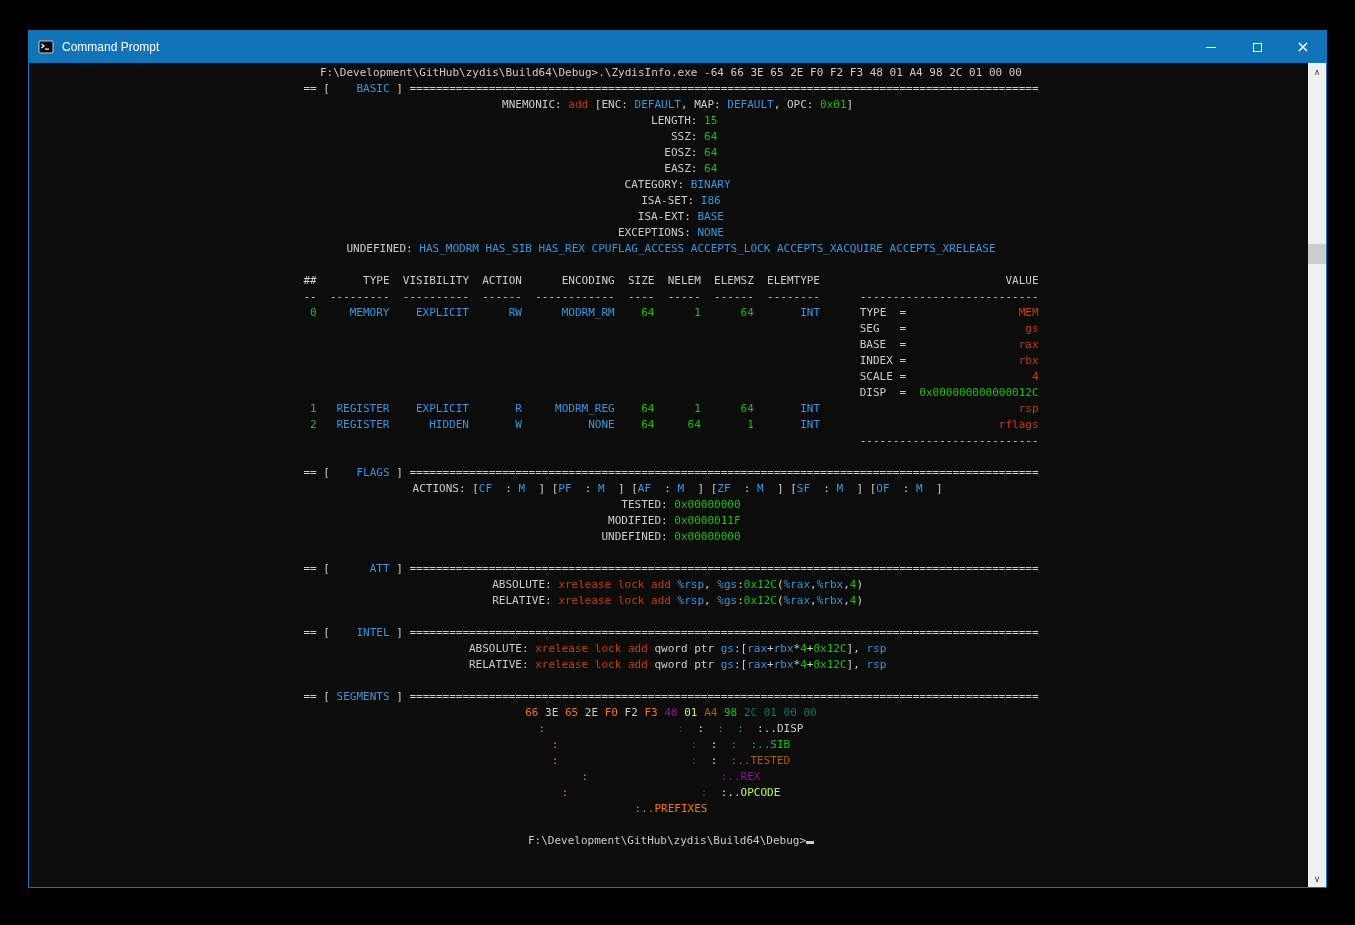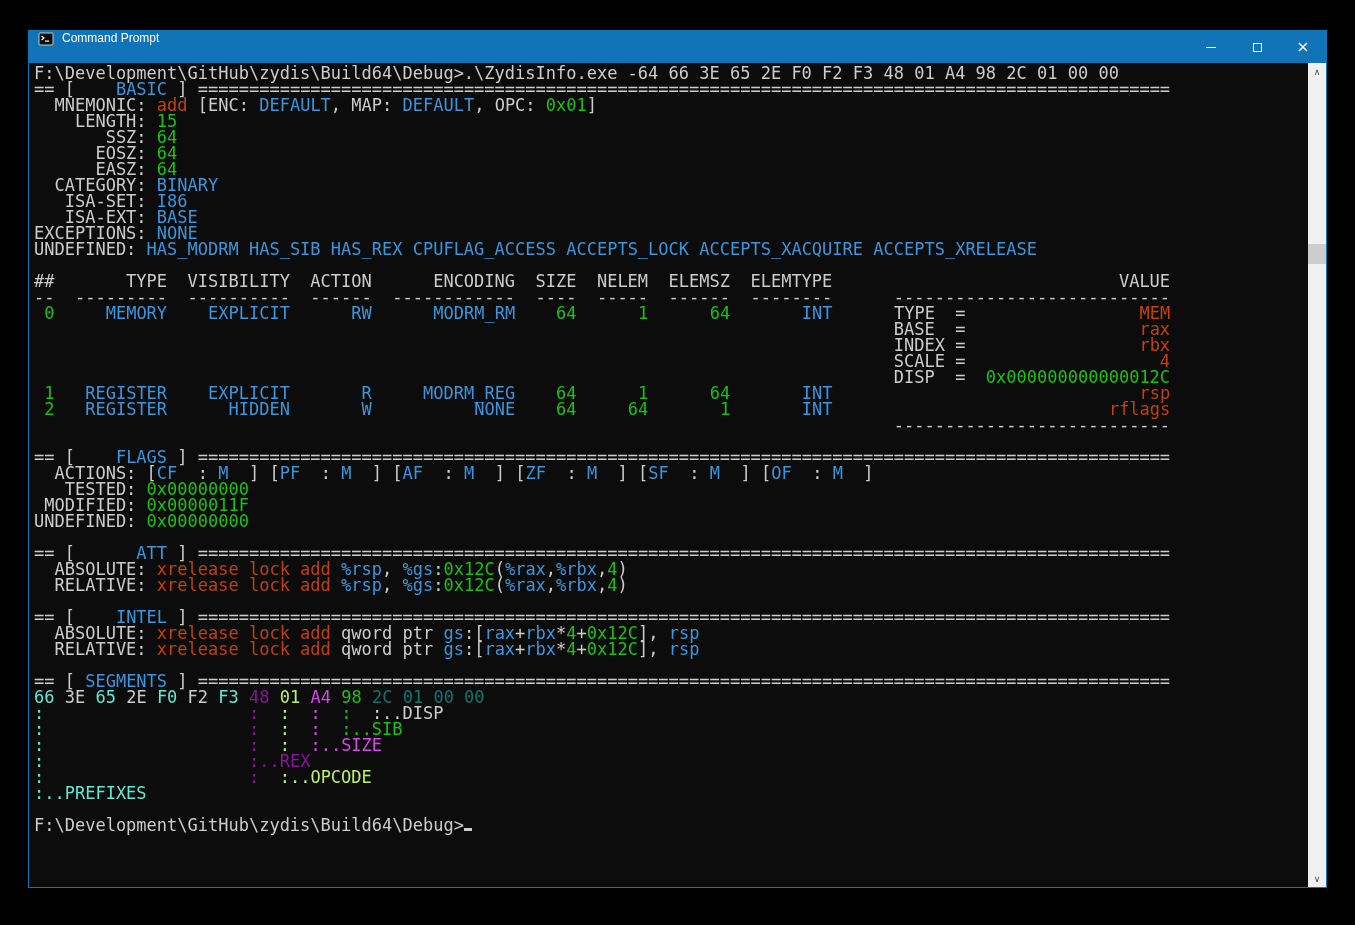--- a/index.html
+++ b/index.html
@@ -6,41 +6,41 @@
   body{
     width:1355px;height:925px;background:#000;position:relative;overflow:hidden;
     font-family:"Liberation Sans",sans-serif;
   }
   .window{
     position:absolute;left:28px;top:30px;width:1299px;height:858px;
     background:#0C0C0C;border:1px solid #1173B8;box-sizing:border-box;
   }
   .titlebar{
     position:absolute;top:0;left:0;right:0;height:32px;background:#1173B8;
-    display:flex;align-items:flex-start;color:#F2F2F2;
+    display:flex;align-items:center;color:#F2F2F2;
   }
   .titlebar .app-icon{margin:0 8px 0 9px;width:16px;height:16px;flex:0 0 auto;}
   .titlebar .title{font-size:12px;color:#FFFFFF;}
   .caption-buttons{position:absolute;right:0;top:0;height:32px;display:flex;}
   .cap-btn{width:46px;height:32px;display:flex;align-items:center;justify-content:center;}
   .min-glyph{width:10px;height:1px;background:#FFFFFF;}
   .max-glyph{width:9px;height:9px;border:1px solid #FFFFFF;box-sizing:border-box;background:transparent;}
   .close-glyph{color:#FFFFFF;font-size:16px;line-height:16px;font-family:"DejaVu Sans",sans-serif;}
   .console{
     position:absolute;top:32px;left:0;right:18px;bottom:0;
     background:#0C0C0C;padding:2px 0 0 5px;overflow:hidden;
-    font-family:"DejaVu Sans Mono",monospace;font-size:17px;line-height:16px;
+    font-family:"DejaVu Sans Mono",monospace;font-size:11px;line-height:16px;text-align:center;
   }
   .line{white-space:pre;height:16px;}
   .w{color:#CCCCCC}
   .c{color:#3A96DD}
   .r{color:#c2410c}
   .g{color:#16C60C}
-  .dg{color:#d946ef}
-  .m{color:#5eead4}
+  .dg{color:#a16207}
+  .m{color:#f97316}
   .p{color:#881798}
   .b{color:#bef264}
   .y{color:#0f766e}
   .cursor{display:inline-block;width:8px;height:3px;background:#CCCCCC;}
   .scrollbar{
     position:absolute;top:32px;right:0;bottom:0;width:18px;background:#F0F0F0;
   }
   .sb-btn{
     position:absolute;left:0;width:18px;height:17px;display:flex;align-items:center;
     justify-content:center;color:#444;font-size:9px;
@@ -87,20 +87,21 @@
       <div class="line"><span class="w">      EASZ: </span><span class="g">64</span></div>
       <div class="line"><span class="w">  CATEGORY: </span><span class="c">BINARY</span></div>
       <div class="line"><span class="w">   ISA-SET: </span><span class="c">I86</span></div>
       <div class="line"><span class="w">   ISA-EXT: </span><span class="c">BASE</span></div>
       <div class="line"><span class="w">EXCEPTIONS: </span><span class="c">NONE</span></div>
       <div class="line"><span class="w">UNDEFINED: </span><span class="c">HAS_MODRM HAS_SIB HAS_REX CPUFLAG_ACCESS ACCEPTS_LOCK ACCEPTS_XACQUIRE ACCEPTS_XRELEASE</span></div>
       <div class="line"></div>
       <div class="line"><span class="w">##       TYPE  VISIBILITY  ACTION      ENCODING  SIZE  NELEM  ELEMSZ  ELEMTYPE</span><span class="w">                            </span><span class="w">VALUE</span></div>
       <div class="line"><span class="w">--  ---------  ----------  ------  ------------  ----  -----  ------  --------</span><span class="w">      </span><span class="w">---------------------------</span></div>
       <div class="line"><span class="g"> 0</span><span class="w">     </span><span class="c">MEMORY</span><span class="w">    </span><span class="c">EXPLICIT</span><span class="w">      </span><span class="c">RW</span><span class="w">      </span><span class="c">MODRM_RM</span><span class="w">    </span><span class="g">64</span><span class="w">      </span><span class="g">1</span><span class="w">      </span><span class="g">64</span><span class="w">       </span><span class="c">INT</span><span class="w">      TYPE  =</span><span class="w">                 </span><span class="r">MEM</span></div>
+      <div class="line"><span class="w">                                                                                    </span><span class="w">SEG   =</span><span class="w">                  </span><span class="r">gs</span></div>
       <div class="line"><span class="w">                                                                                    </span><span class="w">BASE  =</span><span class="w">                 </span><span class="r">rax</span></div>
       <div class="line"><span class="w">                                                                                    </span><span class="w">INDEX =</span><span class="w">                 </span><span class="r">rbx</span></div>
       <div class="line"><span class="w">                                                                                    </span><span class="w">SCALE =</span><span class="w">                   </span><span class="r">4</span></div>
       <div class="line"><span class="w">                                                                                    </span><span class="w">DISP  =  </span><span class="g">0x000000000000012C</span></div>
       <div class="line"><span class="g"> 1</span><span class="w">   </span><span class="c">REGISTER</span><span class="w">    </span><span class="c">EXPLICIT</span><span class="w">       </span><span class="c">R</span><span class="w">     </span><span class="c">MODRM_REG</span><span class="w">    </span><span class="g">64</span><span class="w">      </span><span class="g">1</span><span class="w">      </span><span class="g">64</span><span class="w">       </span><span class="c">INT</span><span class="w">                              </span><span class="r">rsp</span></div>
       <div class="line"><span class="g"> 2</span><span class="w">   </span><span class="c">REGISTER</span><span class="w">      </span><span class="c">HIDDEN</span><span class="w">       </span><span class="c">W</span><span class="w">          </span><span class="c">NONE</span><span class="w">    </span><span class="g">64</span><span class="w">     </span><span class="g">64</span><span class="w">       </span><span class="g">1</span><span class="w">       </span><span class="c">INT</span><span class="w">                           </span><span class="r">rflags</span></div>
       <div class="line"><span class="w">                                                                                    </span><span class="w">---------------------------</span></div>
       <div class="line"></div>
       <div class="line"><span class="w">== [    </span><span class="c">FLAGS</span><span class="w"> ] ===============================================================================================</span></div>
       <div class="line"><span class="w">  ACTIONS: [</span><span class="c">CF</span><span class="w">  : </span><span class="c">M</span><span class="w">  ] [</span><span class="c">PF</span><span class="w">  : </span><span class="c">M</span><span class="w">  ] [</span><span class="c">AF</span><span class="w">  : </span><span class="c">M</span><span class="w">  ] [</span><span class="c">ZF</span><span class="w">  : </span><span class="c">M</span><span class="w">  ] [</span><span class="c">SF</span><span class="w">  : </span><span class="c">M</span><span class="w">  ] [</span><span class="c">OF</span><span class="w">  : </span><span class="c">M</span><span class="w">  ]</span></div>
@@ -113,21 +114,21 @@
       <div class="line"><span class="w">  RELATIVE: </span><span class="r">xrelease lock add </span><span class="c">%rsp</span><span class="w">, </span><span class="c">%gs</span><span class="w">:</span><span class="g">0x12C</span><span class="w">(</span><span class="c">%rax</span><span class="w">,</span><span class="c">%rbx</span><span class="w">,</span><span class="g">4</span><span class="w">)</span></div>
       <div class="line"></div>
       <div class="line"><span class="w">== [    </span><span class="c">INTEL</span><span class="w"> ] ===============================================================================================</span></div>
       <div class="line"><span class="w">  ABSOLUTE: </span><span class="r">xrelease lock add </span><span class="w">qword ptr </span><span class="c">gs</span><span class="w">:[</span><span class="c">rax</span><span class="w">+</span><span class="c">rbx</span><span class="w">*</span><span class="g">4</span><span class="w">+</span><span class="g">0x12C</span><span class="w">], </span><span class="c">rsp</span></div>
       <div class="line"><span class="w">  RELATIVE: </span><span class="r">xrelease lock add </span><span class="w">qword ptr </span><span class="c">gs</span><span class="w">:[</span><span class="c">rax</span><span class="w">+</span><span class="c">rbx</span><span class="w">*</span><span class="g">4</span><span class="w">+</span><span class="g">0x12C</span><span class="w">], </span><span class="c">rsp</span></div>
       <div class="line"></div>
       <div class="line"><span class="w">== [ </span><span class="c">SEGMENTS</span><span class="w"> ] ===============================================================================================</span></div>
       <div class="line"><span class="m">66</span><span class="w"> 3E </span><span class="m">65</span><span class="w"> 2E </span><span class="m">F0</span><span class="w"> F2 </span><span class="m">F3</span><span class="w"> </span><span class="p">48</span><span class="w"> </span><span class="b">01</span><span class="w"> </span><span class="dg">A4</span><span class="w"> </span><span class="g">98</span><span class="w"> </span><span class="y">2C 01 00 00</span></div>
       <div class="line"><span class="m">:</span><span class="w">                    </span><span class="p">:</span><span class="w">  </span><span class="b">:</span><span class="w">  </span><span class="dg">:</span><span class="w">  </span><span class="g">:</span><span class="w">  :..DISP</span></div>
       <div class="line"><span class="m">:</span><span class="w">                    </span><span class="p">:</span><span class="w">  </span><span class="b">:</span><span class="w">  </span><span class="dg">:</span><span class="w">  </span><span class="g">:..SIB</span></div>
-      <div class="line"><span class="m">:</span><span class="w">                    </span><span class="p">:</span><span class="w">  </span><span class="b">:</span><span class="w">  </span><span class="dg">:..SIZE</span></div>
+      <div class="line"><span class="m">:</span><span class="w">                    </span><span class="p">:</span><span class="w">  </span><span class="b">:</span><span class="w">  </span><span class="dg">:..TESTED</span></div>
       <div class="line"><span class="m">:</span><span class="w">                    </span><span class="p">:..REX</span></div>
       <div class="line"><span class="m">:</span><span class="w">                    </span><span class="p">:</span><span class="w">  </span><span class="b">:..OPCODE</span></div>
       <div class="line"><span class="m">:..PREFIXES</span></div>
       <div class="line"></div>
       <div class="line"><span class="w">F:\Development\GitHub\zydis\Build64\Debug&gt;</span><span class="cursor"></span></div>
     </div>
 
   <div class="scrollbar">
     <div class="sb-btn sb-up">∧</div>
     <div class="sb-thumb"></div>

